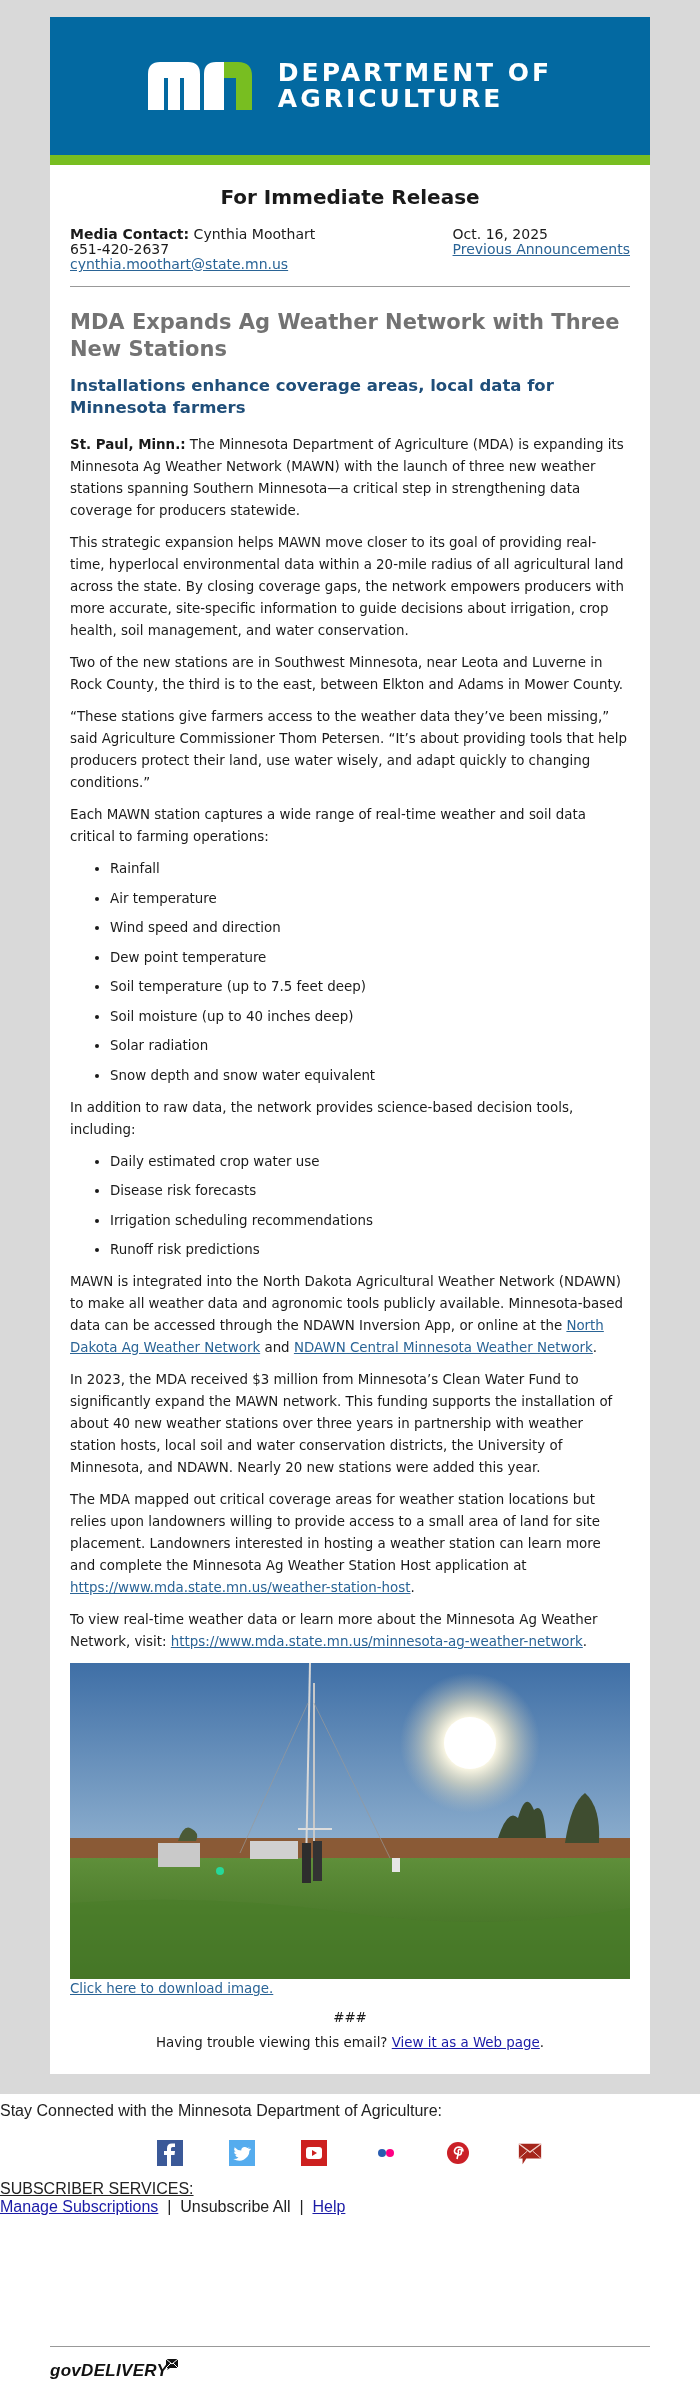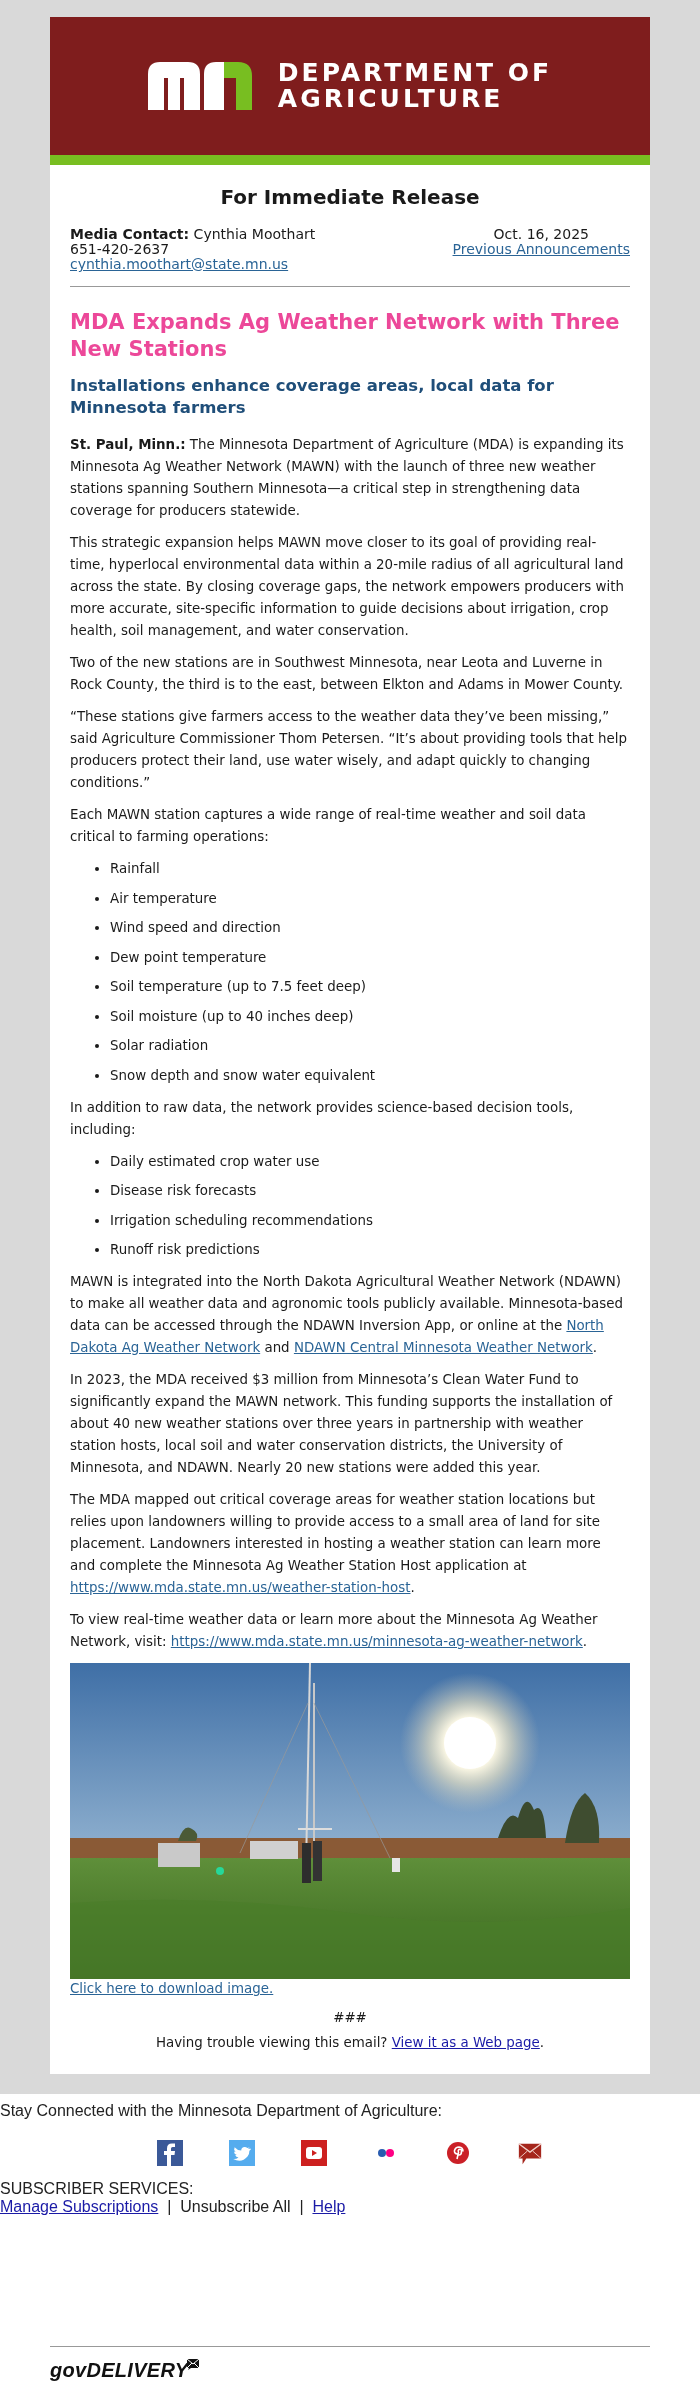--- a/index.html
+++ b/index.html
@@ -1,48 +1,48 @@
 <!DOCTYPE html>
 <html><head>
 <meta charset="utf-8">
 <style>
   html, body { margin:0; padding:0; }
   body { width:700px; height:2385px; background:#ffffff; font-family:"Liberation Sans", sans-serif; position:relative; overflow:hidden; }
   .gray-wrap { background:#d9d9d9; padding:17px 50px 20px 50px; }
   .card { background:#ffffff; width:600px; }
-  .hdr { background:#7f1d1d; height:138px; display:flex; align-items:center; justify-content:center; }
+  .hdr { background:#0369a1; height:138px; display:flex; align-items:center; justify-content:center; }
   .logo { display:flex; align-items:center; gap:14px; }
   .logo-mark { width:116px; height:48px; }
   .logo-text { color:#ffffff; font-family:"DejaVu Sans", sans-serif; font-weight:bold; font-size:25px; letter-spacing:3px; line-height:26px; }
   .green-band { background:#78be21; height:10px; }
   .content { padding:18px 20px 24px 20px; font-family:"DejaVu Sans", sans-serif; color:#1a1a1a; }
   .release { text-align:center; font-size:20px; font-weight:bold; margin:2px 0 18px 0; }
   .contact { display:flex; justify-content:space-between; font-size:14px; line-height:15px; }
-  .contact .right { text-align:center; }
+  .contact .right { text-align:left; }
   a, .lnk { color:#2a6496; text-decoration:underline; cursor:pointer; }
   .rule { border:none; border-top:1px solid #999; margin:14px 0 22px 0; }
-  h1 { font-size:21px; line-height:27px; margin:0 0 12px 0; font-weight:bold; color:#ec4899; }
+  h1 { font-size:21px; line-height:27px; margin:0 0 12px 0; font-weight:bold; color:#737373; }
   h2 { font-size:16.5px; line-height:22px; margin:0 0 15px 0; font-weight:bold; color:#1f4e79; }
   p { font-size:13.4px; line-height:22px; margin:0 0 10px 0; }
   ul { margin:4px 0 10px 0; padding-left:40px; }
   li { font-size:13.4px; line-height:22px; margin-bottom:7.5px; }
   .photo { width:560px; height:316px; margin-top:2px; display:block; }
   .dl { font-size:13.4px; margin-top:2px; }
   .hashes { text-align:center; font-size:13.4px; margin:14px 0 10px 0; }
   .trouble { text-align:center; font-size:13.4px; }
   .trouble .lnk { color:#1a1aa6; }
   .footer { text-align:left; font-family:"Liberation Sans", sans-serif; color:#222; }
   .stay { font-size:16px; margin-top:8px; }
   .social { display:flex; justify-content:center; gap:46px; margin:20px 0 14px 0; align-items:center; }
   .social .ic { width:26px; height:26px; display:flex; align-items:center; justify-content:center; cursor:pointer; }
-  .sub-title { font-size:16px; line-height:18px; }
+  .sub-title { font-size:16px; line-height:18px;text-decoration:underline; }
   .sub-links { font-size:16px; line-height:18px; }
   .sub-links .lnk { color:#1a1aa6; }
   .bottom { position:absolute; left:50px; width:600px; top:2346px; border-top:1px solid #999; padding-top:12px; display:flex; justify-content:space-between; font-family:"Liberation Sans", sans-serif; font-size:9px; color:#555; line-height:11px; }
-  .gd { font-family:"Liberation Sans", sans-serif; font-weight:bold; font-style:italic; font-size:20px; color:#111; position:relative; margin-top:6px; letter-spacing:0.3px; }
+  .gd { font-family:"Liberation Sans", sans-serif; font-weight:bold; font-style:italic; font-size:17px; color:#111; position:relative; margin-top:6px; letter-spacing:0.3px; }
 </style>
 </head>
 <body>
 
 <div class="gray-wrap">
   <div class="card">
     <div class="hdr">
       <div class="logo">
         <svg class="logo-mark" viewBox="0 0 116 48">
           <path d="M0 48 V12 Q0 0 12 0 H40 Q52 0 52 12 V48 H36 V16 H32 V48 H20 V16 H16 V48 Z" fill="#ffffff"></path>

